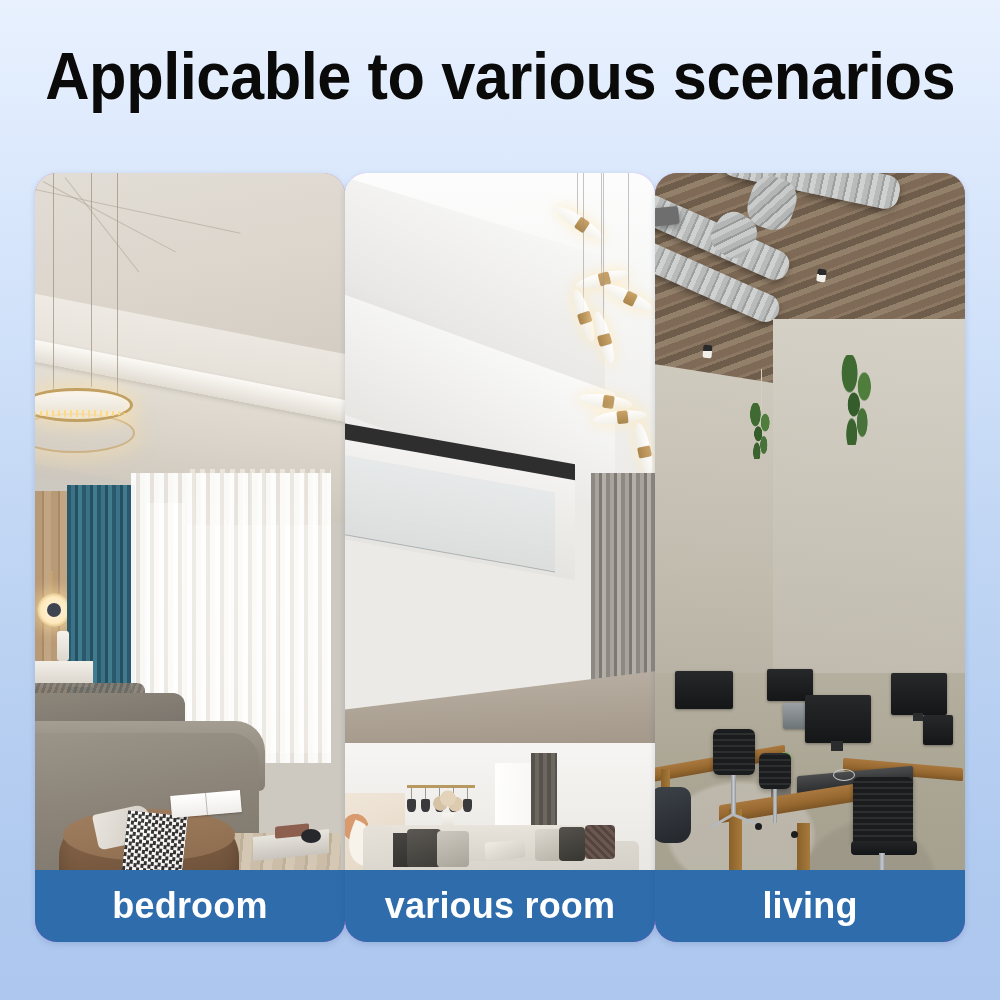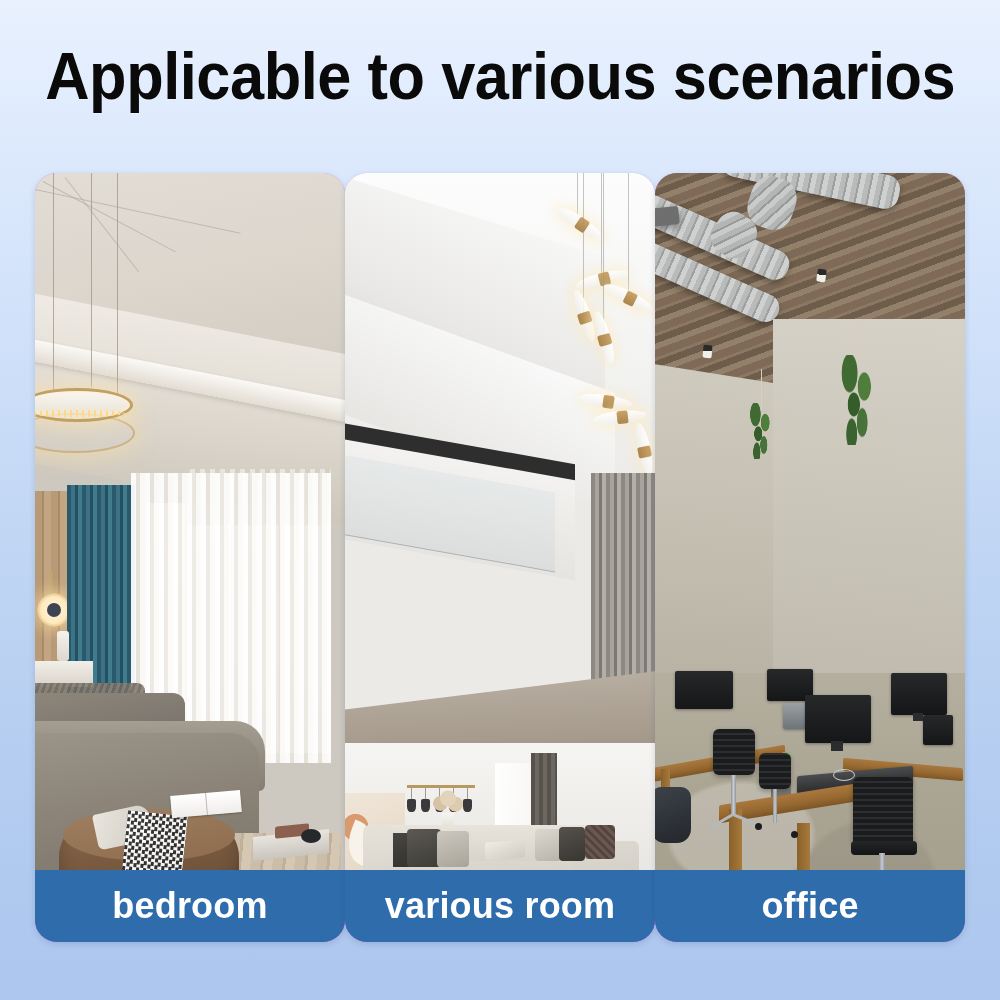--- a/index.html
+++ b/index.html
@@ -587,17 +587,17 @@
         <div class="chair-post" style="left:224px;top:680px;width:6px;height:42px;"></div>
 
         <div class="chair-back" style="left:104px;top:580px;width:32px;height:36px;"></div>
         <div class="chair-post" style="left:118px;top:616px;width:4px;height:34px;"></div>
         <div class="caster" style="left:136px;top:658px;"></div>
 
         <div class="white-board"></div>
       </div>
     </div>
     <div class="label-band">
-      <span class="txt">office</span>
+      <span class="txt">living</span>
     </div>
   </div>
 
 </div>
 
 </body></html>

